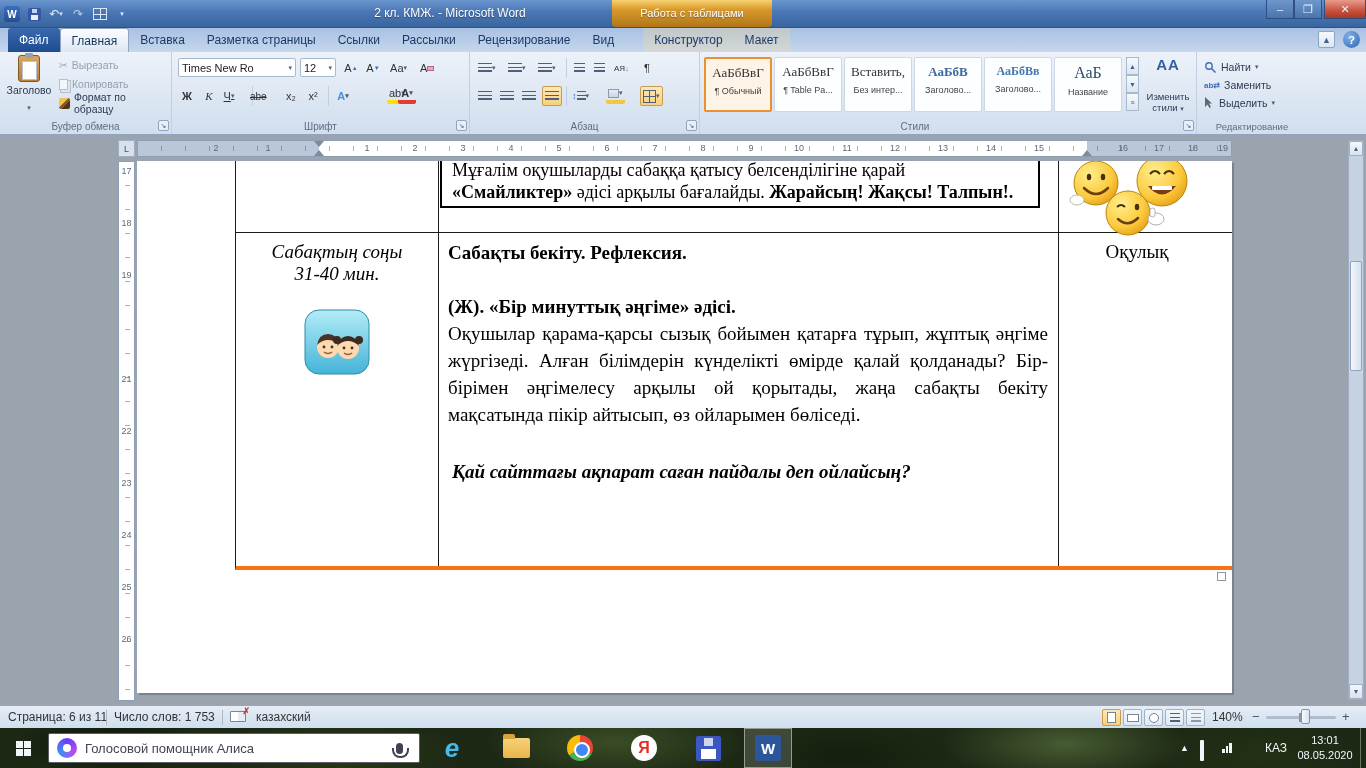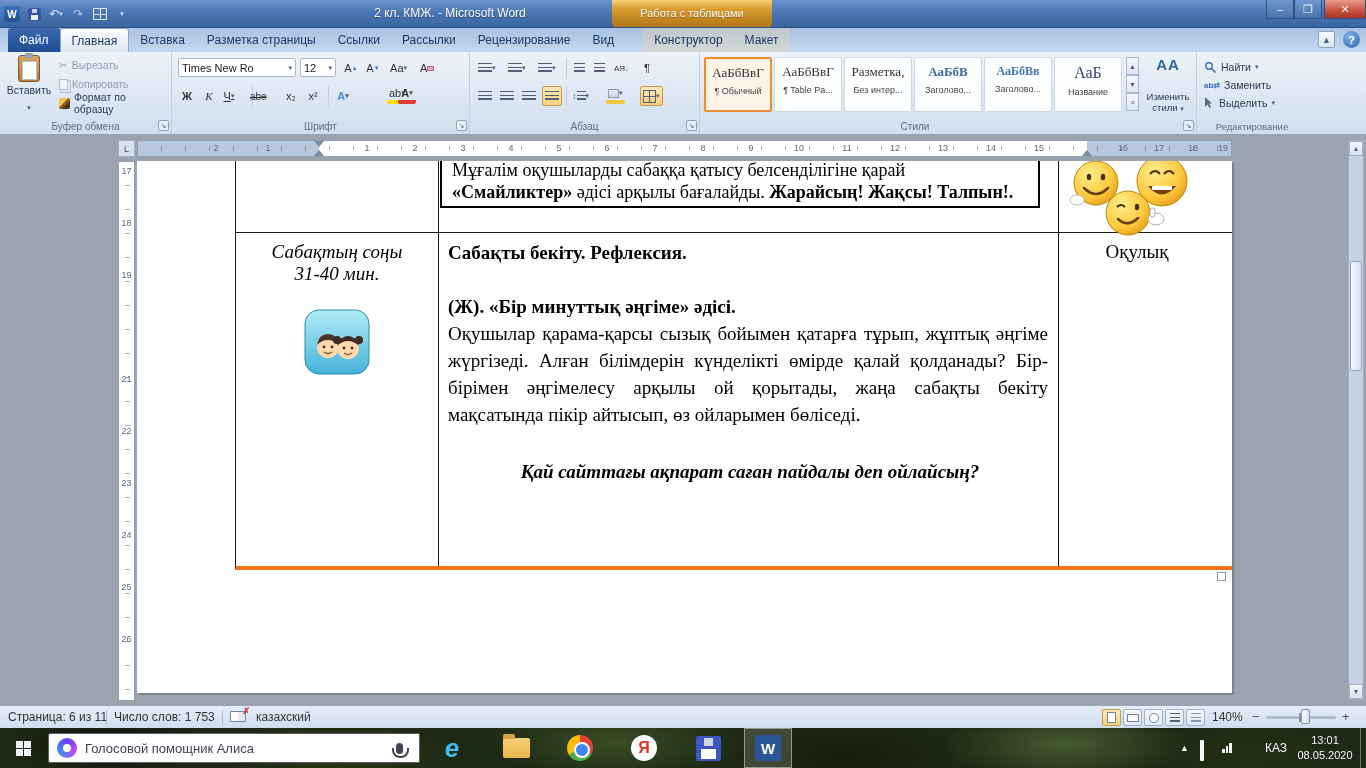--- a/index.html
+++ b/index.html
@@ -214,21 +214,21 @@
   <div class="ribextras abs">
     <span class="collapsebtn">▲</span>
     <span class="helpbtn">?</span>
   </div>
 
   <div class="ribbon abs">
 
     <div class="grp" style="left:0;width:172px;">
       <div class="abs" style="left:6px;top:3px;width:46px;height:60px;text-align:center;">
         <div class="clip" style="margin:0 auto;"></div>
-        <div style="font-size:10.5px;color:#2b3b52;margin-top:2px;">Вставить</div>
+        <div style="font-size:10.5px;color:#2b3b52;margin-top:2px;">Заголово</div>
         <span class="caret">▾</span>
       </div>
       <div class="smallbtn gray" style="left:56px;top:4px;">
         <span style="color:#9aa7b6;">✂</span>
         <span>Вырезать</span>
       </div>
       <div class="smallbtn gray" style="left:56px;top:23px;">
         <span class="cpy" style="opacity:.6;"></span>
         <span>Копировать</span>
       </div>
@@ -362,21 +362,21 @@
     <div class="grp" style="left:700px;width:497px;">
       <div class="card sel" style="left:4px;">
         <span class="sample">АаБбВвГ</span>
         <span class="sname">¶ Обычный</span>
       </div>
       <div class="card" style="left:74px;">
         <span class="sample">АаБбВвГ</span>
         <span class="sname">¶ Table Pa...</span>
       </div>
       <div class="card" style="left:144px;">
-        <span class="sample">Разметка,</span>
+        <span class="sample">Вставить,</span>
         <span class="sname">Без интер...</span>
       </div>
       <div class="card h1" style="left:214px;">
         <span class="sample">АаБбВ</span>
         <span class="sname">Заголово...</span>
       </div>
       <div class="card h2" style="left:284px;">
         <span class="sample">АаБбВв</span>
         <span class="sname">Заголово...</span>
       </div>
@@ -526,21 +526,21 @@
             <circle cx="40" cy="39" r="1.4" fill="#333"></circle>
               <circle cx="48" cy="39" r="1.4" fill="#333"></circle>
             <path d="M40 44 q4 3 8 0" fill="none" stroke="#8a5a3a" stroke-width="1.4"></path>
           </svg>
         </div>
 
         <div class="abs serif" style="left:202px;top:72px;width:620px;height:336px;padding:6px 10px;font-size:19px;line-height:27px;">
           <div style="font-weight:bold;">Сабақты бекіту. Рефлексия.</div>
           <div style="font-weight:bold;margin-top:27px;">(Ж). «Бір минуттық әңгіме» әдісі.</div>
           <div style="text-align:justify;">Оқушылар қарама-қарсы сызық бойымен қатарға тұрып, жұптық әңгіме жүргізеді.  Алған білімдерін күнделікті өмірде қалай қолданады? Бір-бірімен әңгімелесу арқылы ой қорытады, жаңа сабақты бекіту мақсатында пікір айтысып, өз ойларымен бөліседі.</div>
-          <div style="font-weight:bold;font-style:italic;margin-top:30px;padding-left:4px;text-align:center;">Қай сайттағы ақпарат саған пайдалы деп ойлайсың?</div>
+          <div style="font-weight:bold;font-style:italic;margin-top:30px;padding-left:4px;">Қай сайттағы ақпарат саған пайдалы деп ойлайсың?</div>
         </div>
 
         <div class="abs serif" style="left:822px;top:80px;width:158px;text-align:center;font-size:19px;">
           <span>Оқулық</span>
         </div>
       </div>
       <div class="handle"></div>
     </div>
 
     <div class="vscroll abs">

